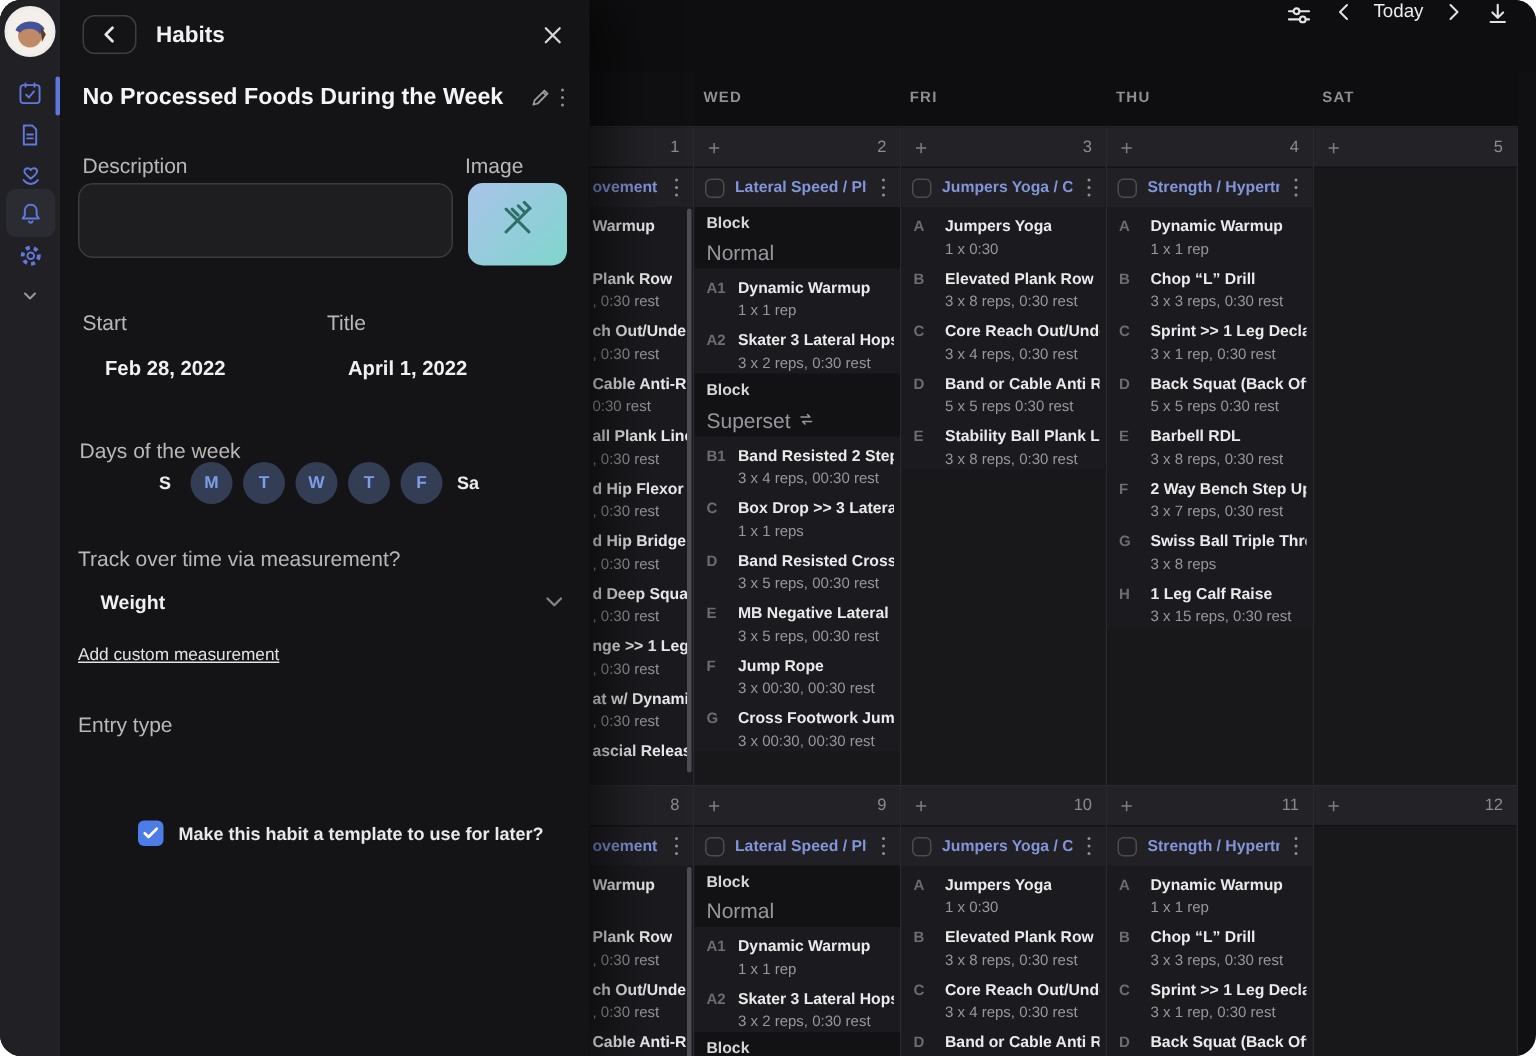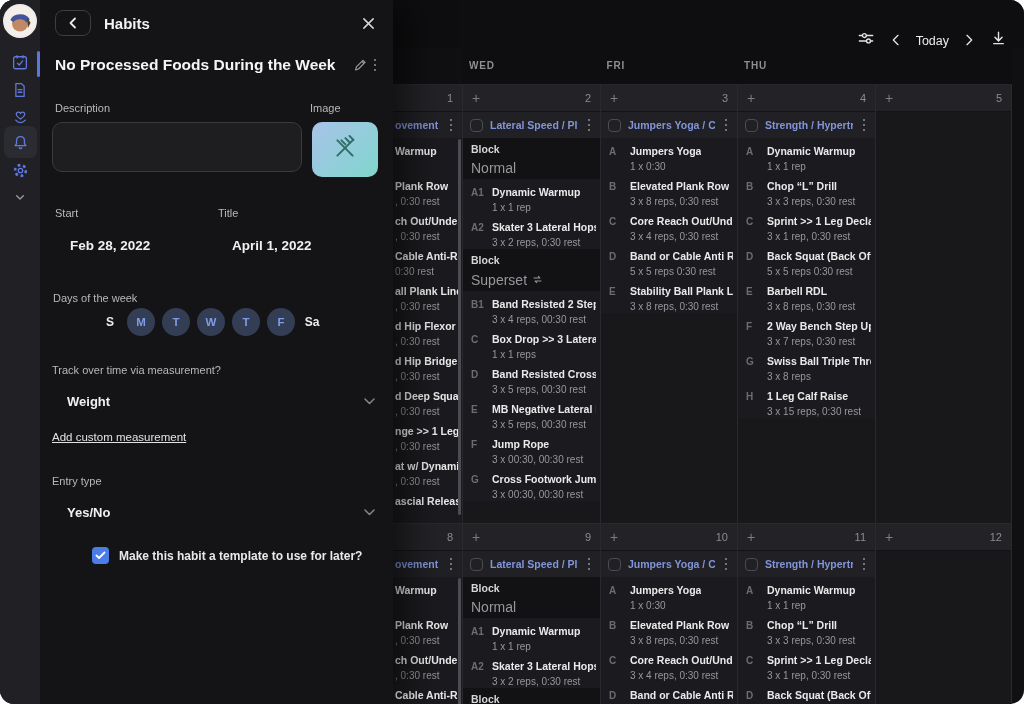--- a/index.html
+++ b/index.html
@@ -2,21 +2,21 @@
 <html><head>
 <meta charset="utf-8">
 <style>
   * { box-sizing: border-box; margin: 0; padding: 0; }
   body { margin: 0; background: #ffffff; font-family: "Liberation Sans", sans-serif; }
   .app { position: relative; width: 1024px; height: 704px; border-radius: 14px; overflow: hidden; background: #101013; }
 
   
   .calendar { position: absolute; inset: 0; z-index: 10; }
   .cal-toolbar { position: absolute; top: 0; left: 0; right: 0; height: 48px; background: #0e0e10; }
-  .toolbar-controls { position: absolute; right: 16px; top: 0; height: 48px; display: flex; align-items: flex-end; gap: 12px; }
+  .toolbar-controls { position: absolute; right: 16px; top: 0; height: 48px; display: flex; align-items: flex-start; gap: 12px; }
   .tb-btn { display: flex; align-items: center; justify-content: center; cursor: pointer; }
   .today-label { color: #ececee; font-size: 12.5px; }
   .cal-daynames { position: absolute; top: 48px; left: 462px; width: 550px; height: 36px; background: #0e0e10; display: flex; }
   .dayname { width: 137.5px; padding-left: 7px; padding-top: 12px; font-size: 10px; font-weight: 600; letter-spacing: 0.8px; color: #8e8e93; }
   .cal-grid { position: absolute; top: 84px; left: 393px; width: 619px; bottom: 0; display: flex; flex-direction: column; background: #101013; border-top: 1px solid #27272b; }
   .cal-week { display: flex; height: 446px; border-bottom: 1px solid #2a2a2e; }
   .cal-week.week-2 { flex: 1; border-bottom: none; }
   .cal-col { width: 137px; border-left: 1px solid #2a2a2e; display: flex; flex-direction: column; background: #18181b; }
   .cal-col:nth-child(1) { width: 69px; border-left: none; }
   .cal-col:nth-child(2) { width: 138px; }
@@ -48,21 +48,21 @@
   
   .panel { position: absolute; left: 40px; top: 0; bottom: 0; width: 353px; background: #141416; z-index: 20; box-shadow: 14px 0 34px rgba(0,0,0,0.55); }
   .panel-header { position: absolute; left: 15px; right: 14px; top: 9px; height: 28px; display: flex; align-items: center; }
   .back-btn { width: 36px; height: 26px; border: 1px solid #3d3d42; border-radius: 8px; display: flex; align-items: center; justify-content: center; cursor: pointer; }
   .panel-title { margin-left: 13px; font-size: 15px; font-weight: 700; color: #f2f2f3; }
   .close-btn { margin-left: auto; padding: 4px; cursor: pointer; display: flex; }
   .habit-title-row { position: absolute; left: 15px; right: 14px; top: 56px; display: flex; align-items: center; }
   .habit-title { font-size: 15.5px; font-weight: 700; color: #f5f5f6; }
   .edit-pencil { margin-left: 16px; display: flex; cursor: pointer; }
   .habit-title-row .kebab { margin-left: auto; }
-  .field-label { position: absolute; font-size: 11px; color: #b8b8bb; }
+  .field-label { position: absolute; font-size: 14px; color: #b8b8bb; }
   .desc-textarea { position: absolute; left: 12px; top: 122px; width: 250px; height: 50px; background: #1e1e21; border: 1px solid #3a3a3f; border-radius: 10px; resize: none; color: #e8e8e8; font-family: "Liberation Sans", sans-serif; font-size: 12px; padding: 8px; }
   .image-thumb { position: absolute; left: 272px; top: 122px; width: 66px; height: 55px; border-radius: 10px; background: linear-gradient(135deg, #a9c3e9 0%, #7fd6cd 100%); display: flex; align-items: center; justify-content: center; cursor: pointer; }
   .field-value { position: absolute; font-size: 13.5px; font-weight: 600; color: #f0f0f1; }
   .days-row { position: absolute; left: 60px; top: 308px; display: flex; align-items: center; gap: 7px; }
   .day-letter { width: 20px; text-align: center; font-size: 12px; font-weight: 600; color: #ececee; cursor: pointer; }
   .day-circle { width: 28px; height: 28px; border-radius: 50%; background: #333d54; color: #7f9ce8; font-size: 11.5px; font-weight: 700; display: flex; align-items: center; justify-content: center; cursor: pointer; }
   .select-row { position: absolute; left: 27px; right: 18px; display: flex; align-items: center; cursor: pointer; }
   .select-value { font-size: 13px; font-weight: 600; color: #f0f0f1; }
   .select-chevron { margin-left: auto; display: flex; }
   .link { position: absolute; left: 12px; font-size: 11.5px; color: #e2e2e4; text-decoration: underline; cursor: pointer; }
@@ -107,20 +107,21 @@
           <svg width="19" height="19" viewBox="0 0 24 24" fill="none" stroke="#e3e3e5" stroke-width="1.8" stroke-linecap="round" stroke-linejoin="round">
             <path d="M12 4v10M7.5 10.5L12 15l4.5-4.5M6 18.5h12"></path>
           </svg>
         </div>
       </div>
     </div>
     <div class="cal-daynames" id="daynames">
         <div class="dayname">WED</div>
         <div class="dayname">FRI</div>
         <div class="dayname">THU</div>
+        <div class="dayname">SAT</div>
       </div>
     <div class="cal-grid" id="cal-grid">
         <div class="cal-week">
           <div class="cal-col cal-col-partial">
             <div class="day-strip">
               <div class="day-num">1</div>
             </div>
             <div class="cell-body">
               <div class="card">
                 <div class="card-head">
@@ -679,28 +680,20 @@
       <div class="select-value">Weight</div>
       <div class="select-chevron">
         <svg width="11" height="7" viewBox="0 0 11 7" fill="none" stroke="#85858a" stroke-width="1.5" stroke-linecap="round" stroke-linejoin="round">
             <path d="M1 1l4.5 4.5L10 1"></path>
           </svg>
       </div>
     </div>
     <div class="link" style="top:431px;">Add custom measurement</div>
 
     <div class="field-label" style="left:12px; top:475px;">Entry type</div>
-    <div class="select-row" style="top:505px;">
-      <div class="select-value">Yes/No</div>
-      <div class="select-chevron">
-        <svg width="11" height="7" viewBox="0 0 11 7" fill="none" stroke="#85858a" stroke-width="1.5" stroke-linecap="round" stroke-linejoin="round">
-            <path d="M1 1l4.5 4.5L10 1"></path>
-          </svg>
-      </div>
-    </div>
 
     <div class="template-row">
       <div class="blue-checkbox">
         <svg width="11" height="9" viewBox="0 0 11 9" fill="none" stroke="#ffffff" stroke-width="1.8" stroke-linecap="round" stroke-linejoin="round">
             <path d="M1.5 4.5L4 7l5.5-5.5"></path>
           </svg>
       </div>
       <div class="template-label">Make this habit a template to use for later?</div>
     </div>
   </div>

